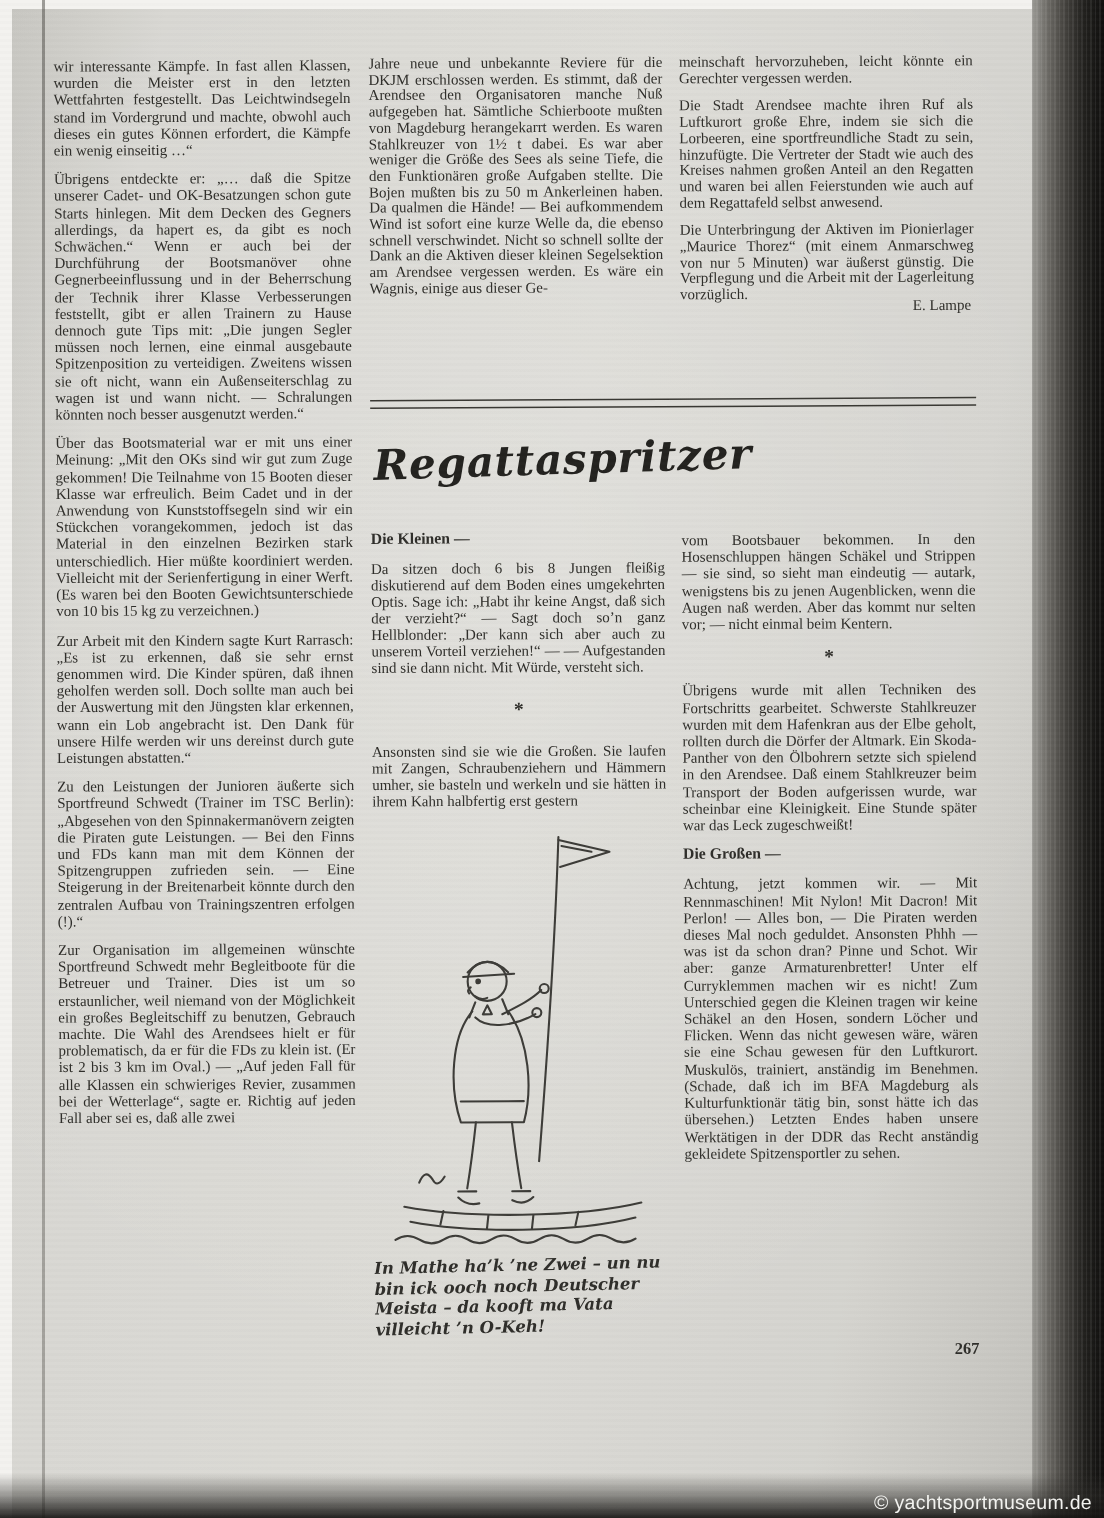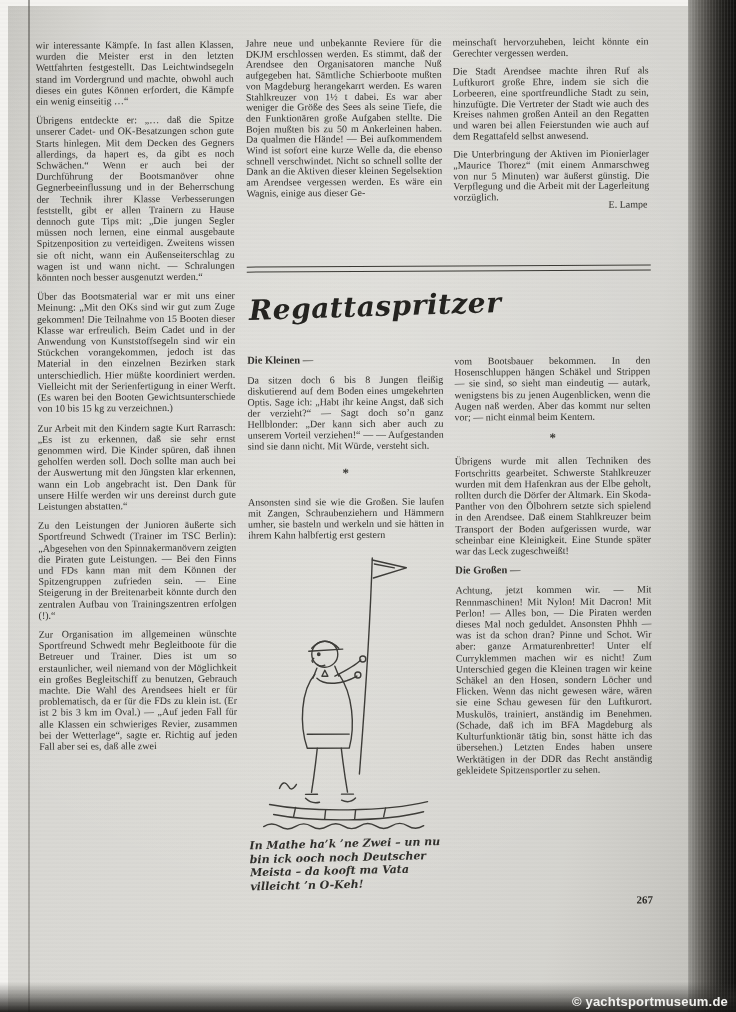--- a/index.html
+++ b/index.html
@@ -65,21 +65,21 @@
     font-family:"DejaVu Serif", serif; font-style:italic; font-weight:bold;
     font-size:11px; line-height:13.5px; text-align:left; margin-top:3px;
     transform:rotate(-1deg);
   }
   .page-number {
     position:absolute; left:455px; top:895px; width:196px; text-align:right;
     font-weight:bold; font-size:11px;
   }
   .watermark {
     position:absolute; right:8px; bottom:3px; z-index:10;
-    font-family:"Liberation Sans", sans-serif; font-weight:bold; font-size:13px;
+    font-family:"Liberation Sans", sans-serif; font-weight:normal; font-size:13px;
     color:#f2f2ef; letter-spacing:0.2px;
   }
 </style>
 </head>
 <body>
 
 <div class="paper"></div>
 <div class="fold-line"></div>
 
 <div class="content">

